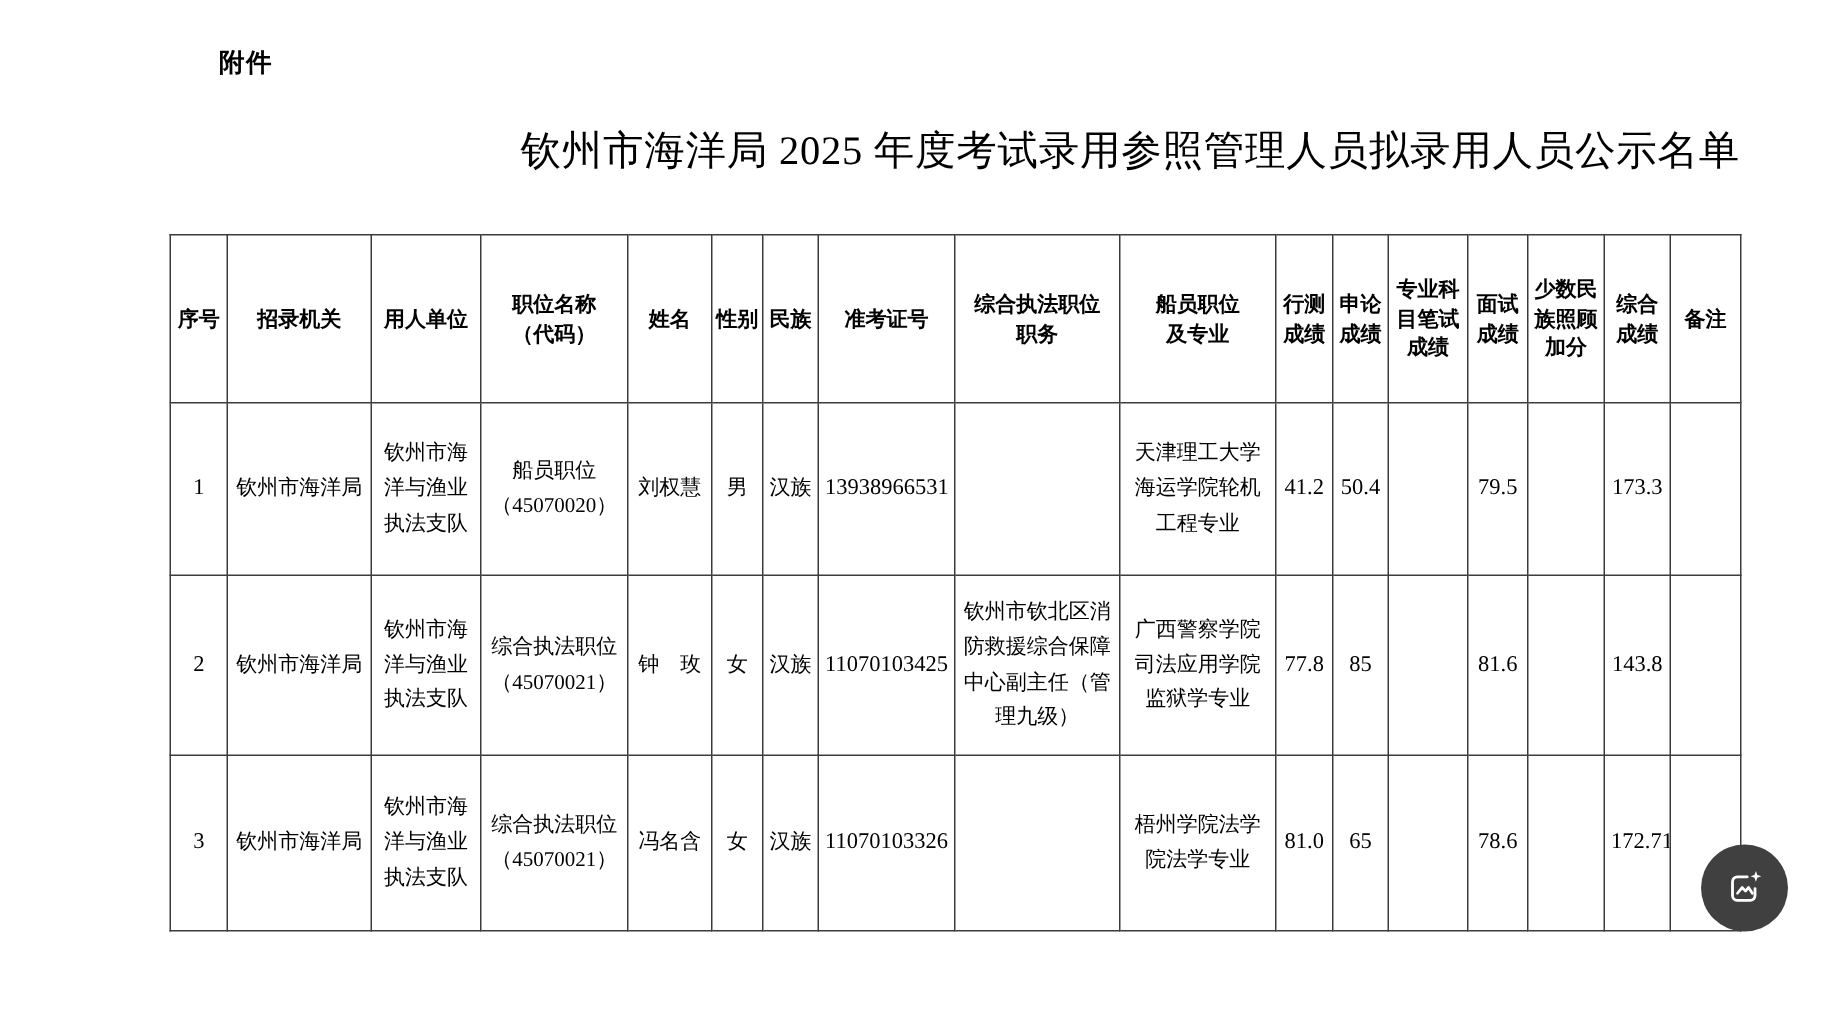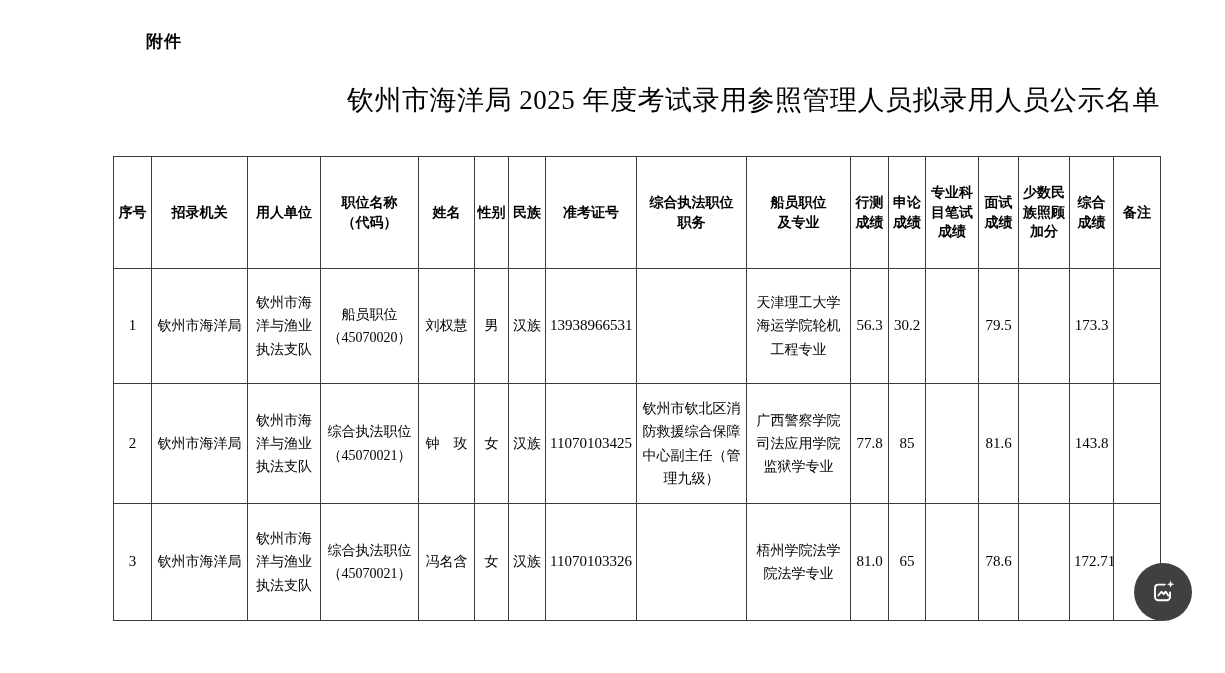--- a/index.html
+++ b/index.html
@@ -143,22 +143,22 @@
       <td>钦州市海洋局</td>
       <td>钦州市海洋与渔业执法支队</td>
       <td>船员职位
 （45070020）</td>
       <td>刘权慧</td>
       <td>男</td>
       <td>汉族</td>
       <td class="num">13938966531</td>
       <td></td>
       <td>天津理工大学海运学院轮机工程专业</td>
-      <td class="num">56.3</td>
-      <td class="num">30.2</td>
+      <td class="num">41.2</td>
+      <td class="num">50.4</td>
       <td class="num"></td>
       <td class="num">79.5</td>
       <td class="num"></td>
       <td class="num">173.3</td>
       <td></td>
     </tr>
     <tr class="row-2">
       <td class="num">2</td>
       <td>钦州市海洋局</td>
       <td>钦州市海洋与渔业执法支队</td>

